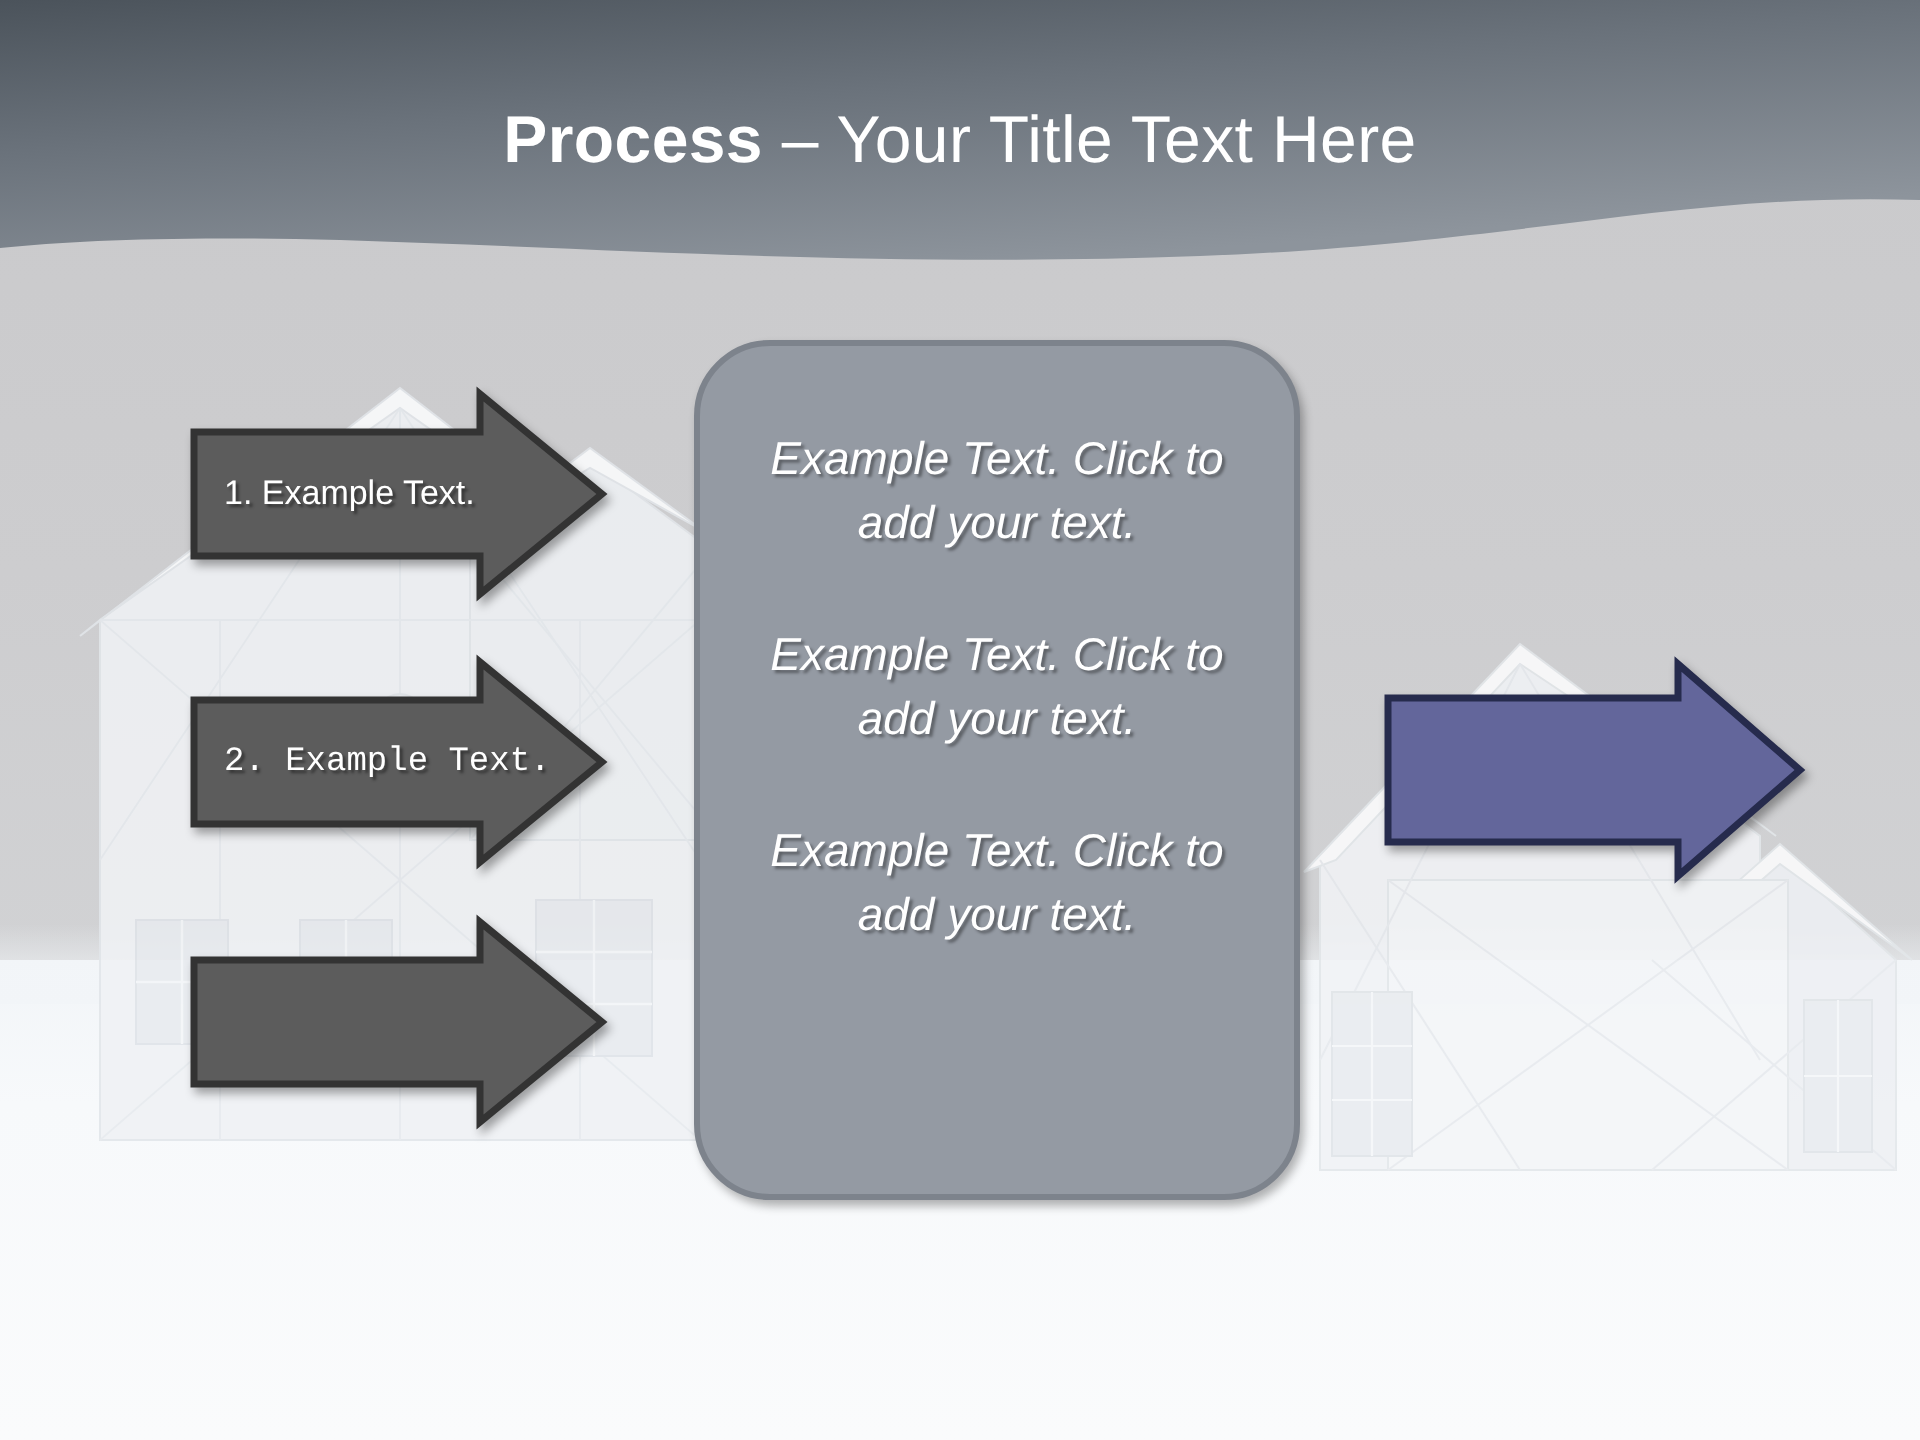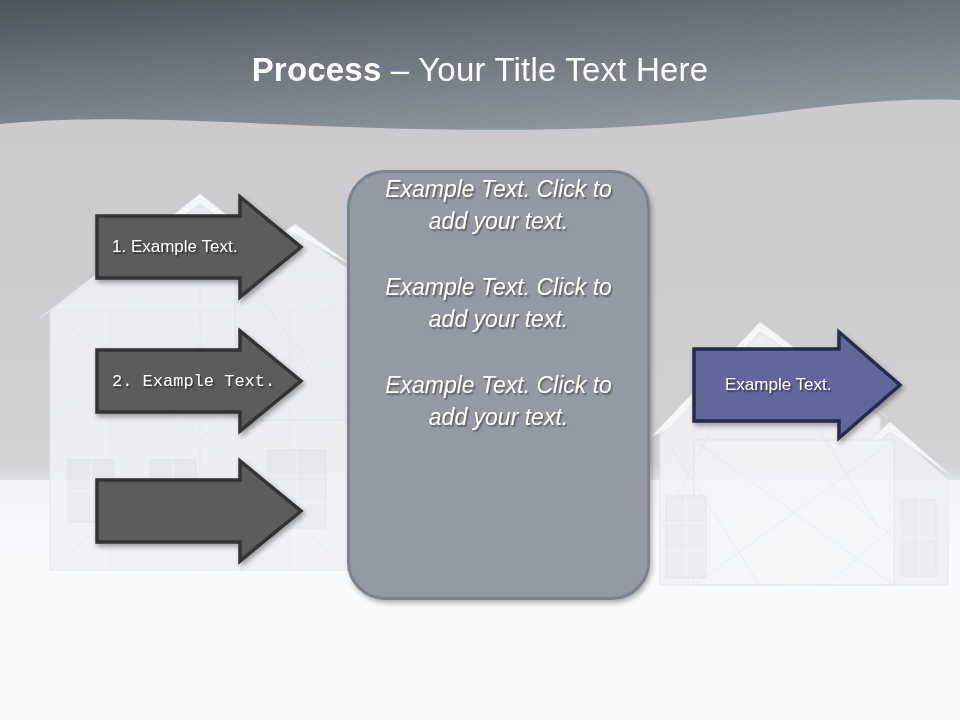--- a/index.html
+++ b/index.html
@@ -56,20 +56,21 @@
   .panel {
     position:absolute; left:347px; top:170px;
     width:303px; height:430px;
     background:#949aa3;
     border:3px solid #7d838c;
     border-radius:38px;
     box-shadow:2px 3px 5px rgba(0,0,0,.30);
     z-index:4;
     display:flex; flex-direction:column;
     align-items:center; justify-content:flex-start;
+    padding-top:40px;
   }
   .panel-block {
     width:100%;
     text-align:center;
     font-style:italic;
     font-size:23px;
     line-height:32px;
     color:#ffffff;
     text-shadow:1.5px 1.5px 1.5px rgba(0,0,0,.38);
     padding:0 24px;
@@ -214,16 +215,15 @@
   <div class="arrow" style="left:94px; top:458px; width:210px; height:106px;">
     <svg viewBox="0 0 210 106" width="210" height="106">
       <polygon points="3,22 146,22 146,3 207,53 146,103 146,84 3,84" fill="#5c5c5c" stroke="#333333" stroke-width="3.5" stroke-linejoin="miter"></polygon>
     </svg>
   </div>
 
   <div class="arrow" style="left:691px; top:329px; width:212px; height:112px;">
     <svg viewBox="0 0 212 112" width="212" height="112">
       <polygon points="3,20 148,20 148,3 209,56 148,109 148,92 3,92" fill="#63669b" stroke="#262b4d" stroke-width="3.5" stroke-linejoin="miter"></polygon>
     </svg>
-    <div class="arrow-label left" style="top:0; height:112px; left:34px;">Example Text.</div>
   </div>
 
 </div>
 
 </body></html>

